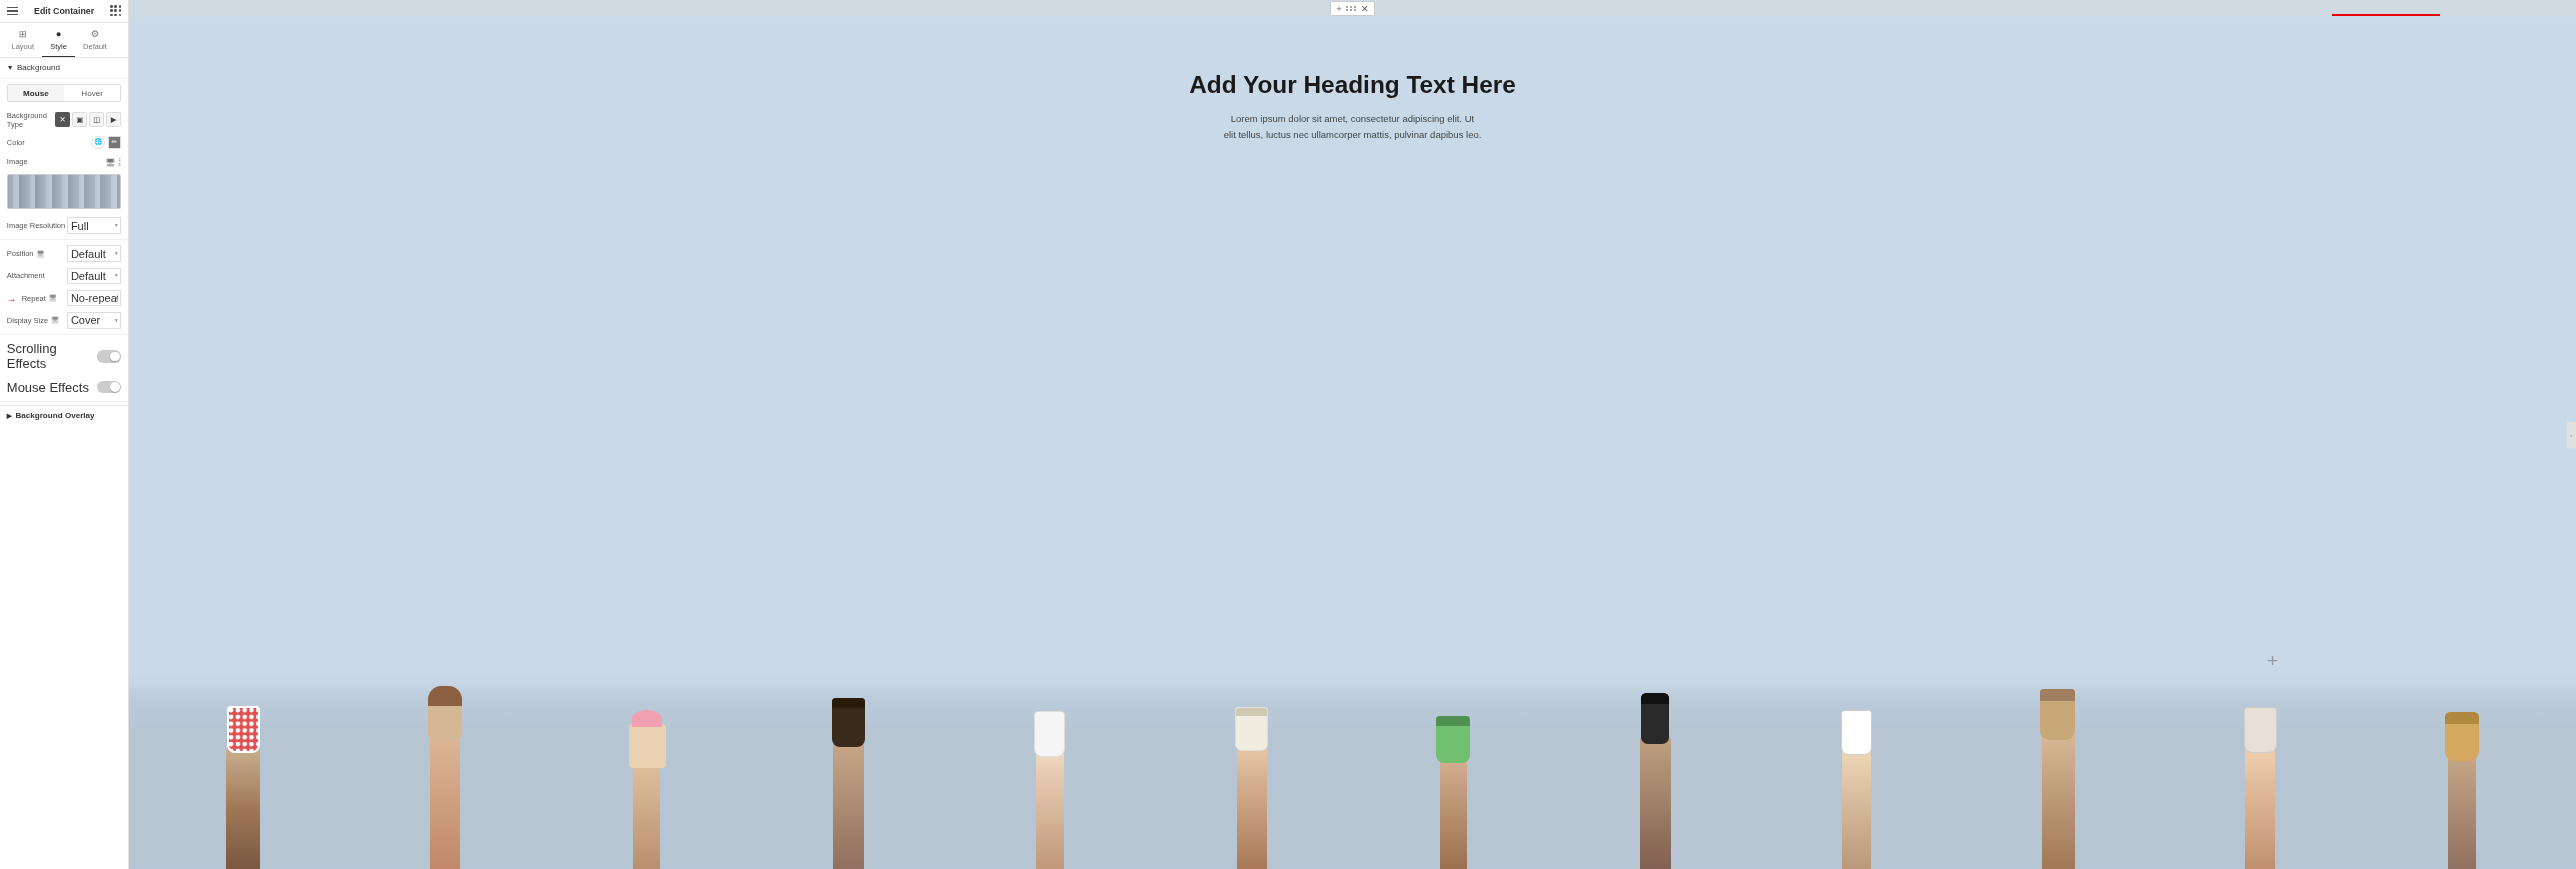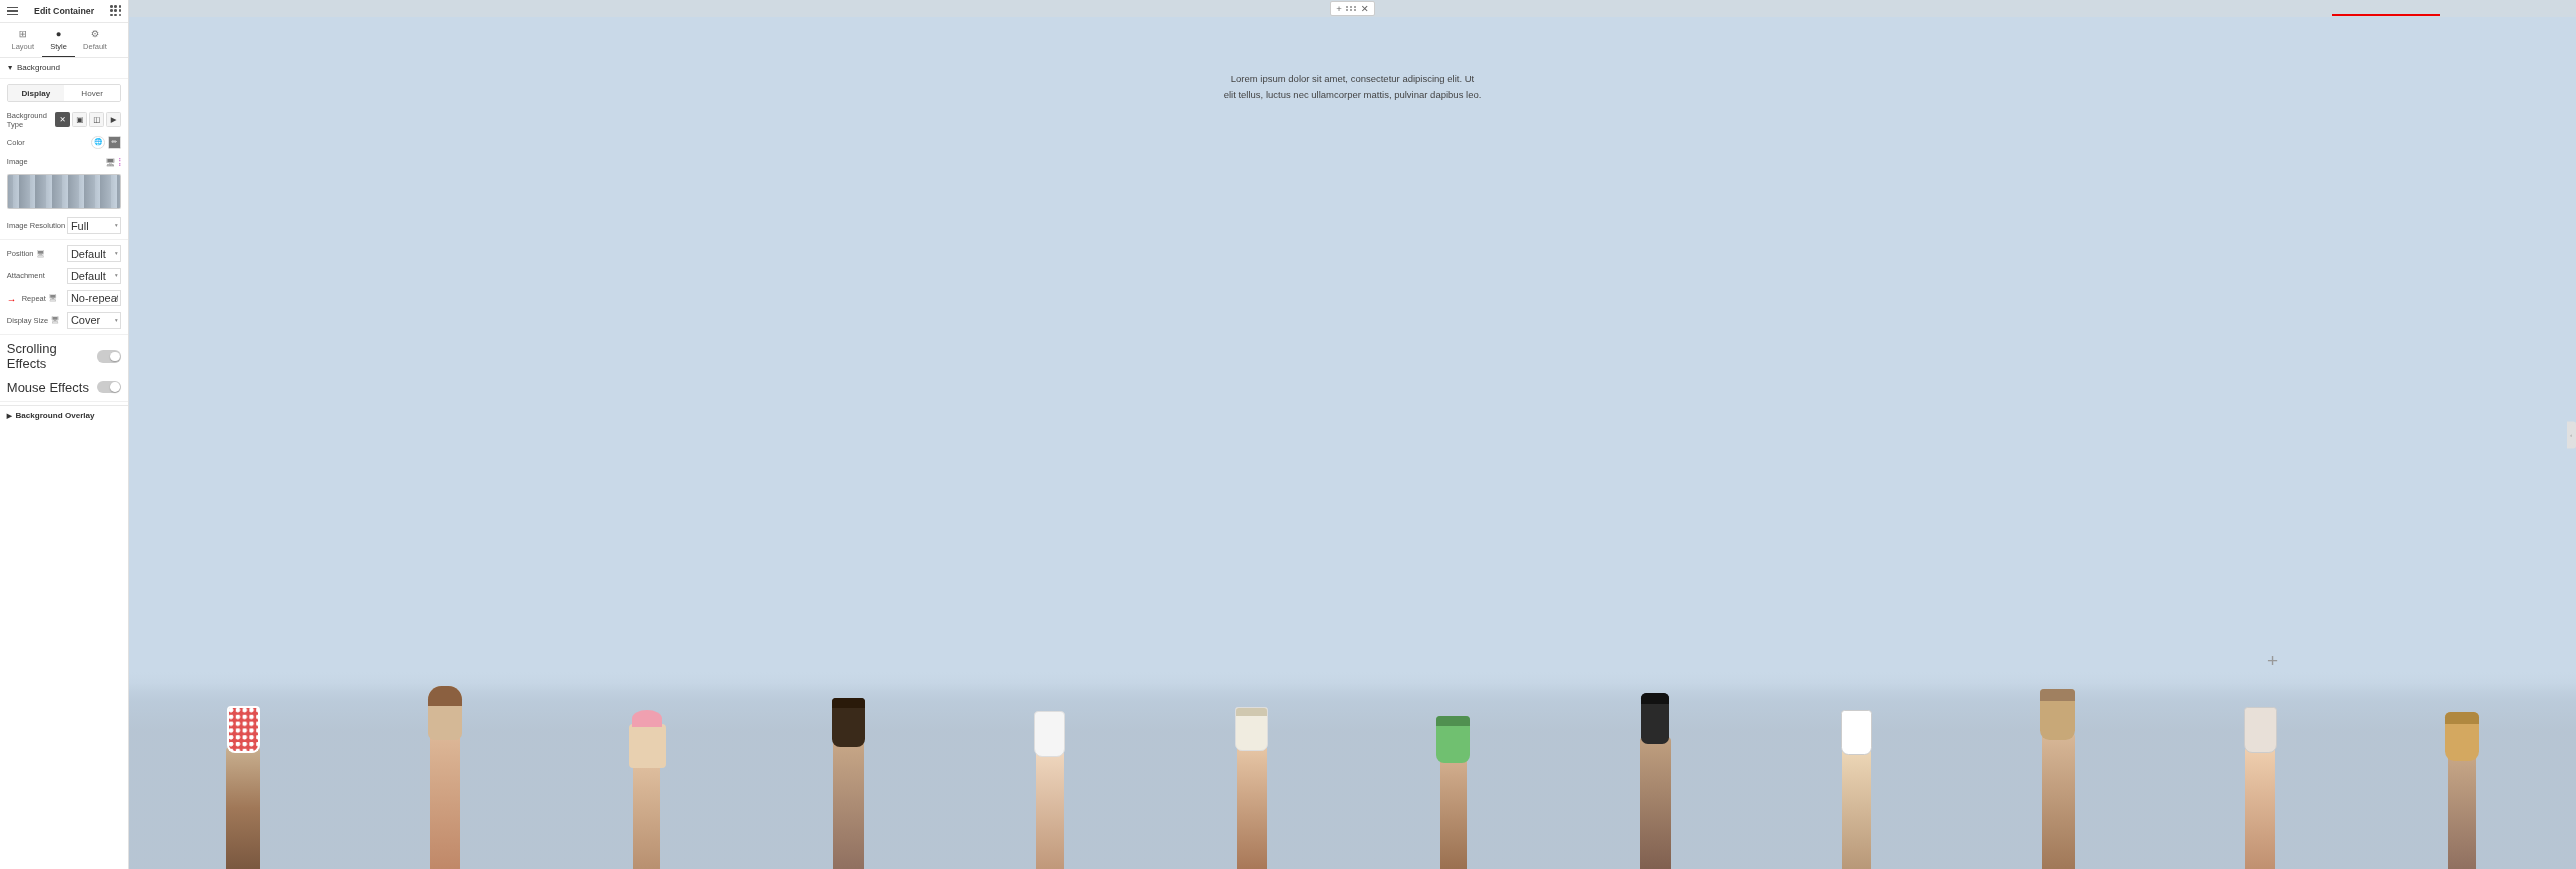--- a/index.html
+++ b/index.html
@@ -560,21 +560,21 @@
       <span>Default</span>
     </div>
   </div>
 
   <div class="section-header">
     <span class="arrow">▼</span>
     <span>Background</span>
   </div>
 
   <div class="state-tabs">
-    <div class="state-tab active">Display</div>
+    <div class="state-tab active">Mouse</div>
     <div class="state-tab">Hover</div>
   </div>
 
   <div class="form-row">
     <span class="form-label">Background Type</span>
     <div class="form-controls">
       <div class="type-btn active" title="None">✕</div>
       <div class="type-btn" title="Classic">▣</div>
       <div class="type-btn" title="Gradient">◫</div>
       <div class="type-btn" title="Video">▶</div>
@@ -708,20 +708,21 @@
   </div>
 
   <div class="arrow-annotation">
     <div class="arrow-line"></div>
     <div class="arrow-head"></div>
   </div>
 
   <div class="red-line"></div>
 
   <div class="canvas-content">
+    <h2 class="heading-text">Add Your Heading Text Here</h2>
     <p class="body-text">Lorem ipsum dolor sit amet, consectetur adipiscing elit. Ut elit tellus, luctus nec ullamcorper mattis, pulvinar dapibus leo.</p>
   </div>
 
   <div class="plus-icon">+</div>
 
   <div class="hands-strip">
     <div class="photo-bg"></div>
     <div class="hands-row">
 
       <div class="hand-col">

